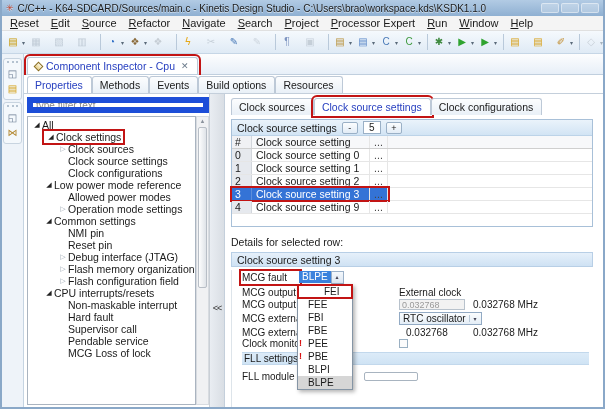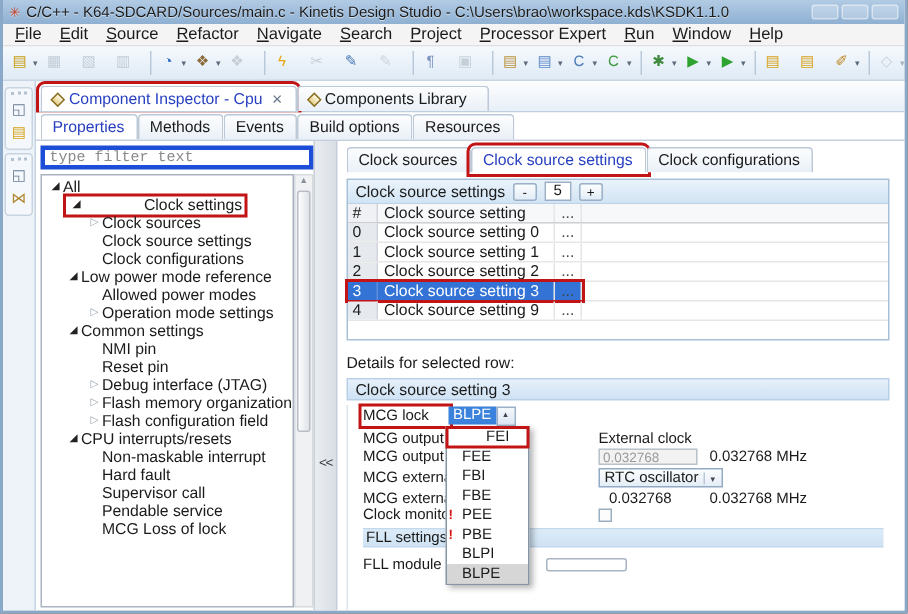--- a/index.html
+++ b/index.html
@@ -49,29 +49,29 @@
   .tagicon{width:7px;height:7px;border:1px solid #8a6d1f;background:linear-gradient(#fdf8e4,#e8d089);
     transform:rotate(45deg);display:inline-block;flex:none;}
   .editortabs{height:21px;background:linear-gradient(#fdfdfe,#e7eff8);
     border-bottom:1px solid #c0cfde;padding:2px 0 0 3px;display:flex;align-items:flex-end;}
   .viewtabs{height:18px;padding:2px 0 0 3px;background:#fff;display:flex;align-items:flex-end;}
   .viewbody{flex:1;display:flex;border-top:1px solid #c4cfdb;min-height:0;}
   .redbox{outline:2px solid var(--annotation);outline-offset:1px;}
   
   .treepanel{width:185px;flex:none;display:flex;flex-direction:column;padding:3px 0 2px 3px;}
   .filterwrap{display:flex;}
-  input.filter{flex:1;height:16px;border:3px solid #1d4ed8;font-family:Liberation Mono, monospace;font-size:10px;
+  input.filter{flex:1;height:16px;border:6px solid #1d4ed8;font-family:Liberation Sans, sans-serif;font-size:10px;
     padding:0 3px;color:#333;outline:none;}
   input.filter::placeholder{color:#8a8a8a;}
   .treewrap{flex:1;display:flex;margin-top:3px;min-height:0;}
   .treebox{flex:1;border:1px solid #aab4c0;background:#fff;overflow:hidden;padding-top:2px;font-size:10.5px;}
   .trow{height:12px;line-height:12px;display:flex;align-items:center;white-space:nowrap;}
   .trow .tinner{display:inline-flex;align-items:center;}
   .trow.redbox{outline:none;}
-  .trow.redbox .tinner{outline:2px solid var(--annotation);outline-offset:0px;padding:0 2px;gap:40px;}
+  .trow.redbox .tinner{outline:2px solid var(--annotation);outline-offset:0px;padding:0 2px;}
   .trow .arrow{width:10px;flex:none;font-size:7px;text-align:center;}
   .trow.st-collapsed .arrow{color:#98a4b0;}
   .trow.st-expanded .arrow{color:#222;}
   .trow.lvl-0{padding-left:4px;}
   .trow.lvl-1{padding-left:16px;}
   .trow.lvl-2{padding-left:30px;}
   .vscroll{width:13px;flex:none;background:#f0f1f3;border:1px solid #d7dbe0;display:flex;flex-direction:column;align-items:center;}
   .varrow{font-size:6px;color:#8a929c;height:9px;line-height:9px;}
   .vthumb{width:9px;height:56%;margin-top:1px;border:1px solid #b8bec6;border-radius:2px;
     background:linear-gradient(90deg,#fdfdfd,#dfe3e8);}
@@ -149,21 +149,21 @@
     <span class="title-text">C/C++ - K64-SDCARD/Sources/main.c - Kinetis Design Studio - C:\Users\brao\workspace.kds\KSDK1.1.0</span>
     <span class="winbtns">
       <span class="winbtn"></span>
       <span class="winbtn"></span>
       <span class="winbtn"></span>
     </span>
   </div>
 
   <div class="menubar">
 
-      <span class="menu-item">File</span>
+      <span class="menu-item">Reset</span>
 
       <span class="menu-item">Edit</span>
 
       <span class="menu-item">Source</span>
 
       <span class="menu-item">Refactor</span>
 
       <span class="menu-item">Navigate</span>
 
       <span class="menu-item">Search</span>
@@ -356,25 +356,20 @@
     <div class="workarea">
 
       <div class="editortabs tabs">
 
           <span class="tab active redbox">
             <span class="tagicon"></span>
             <span>Component Inspector - Cpu</span>
             <span class="closex">✕</span>
           </span>
 
-          <span class="tab">
-            <span class="tagicon"></span>
-            <span>Components Library</span>
-            <span class="closex"></span>
-          </span>
         </div>
 
       <div class="viewtabs tabs">
 
           <span class="tab active">
             <span>Properties</span>
           </span>
 
           <span class="tab">
             <span>Methods</span>
@@ -632,21 +627,21 @@
           </div>
 
           <div class="detcaption">Details for selected row:</div>
 
           <div class="sectionhdr">Clock source setting 3</div>
 
 
           <div class="formarea">
 
             <div class="frow moderow">
-              <span class="flabel redbox">MCG lock</span>
+              <span class="flabel redbox">MCG fault</span>
               <span class="combo">
                 <span class="combosel">BLPE</span>
                 <span class="combobtn">▴</span>
                 <span class="droplist">
 
                     <div class="ditem redbox">
                       <span class="warnmark"></span>
                       <span>FEI</span>
                     </div>
 

